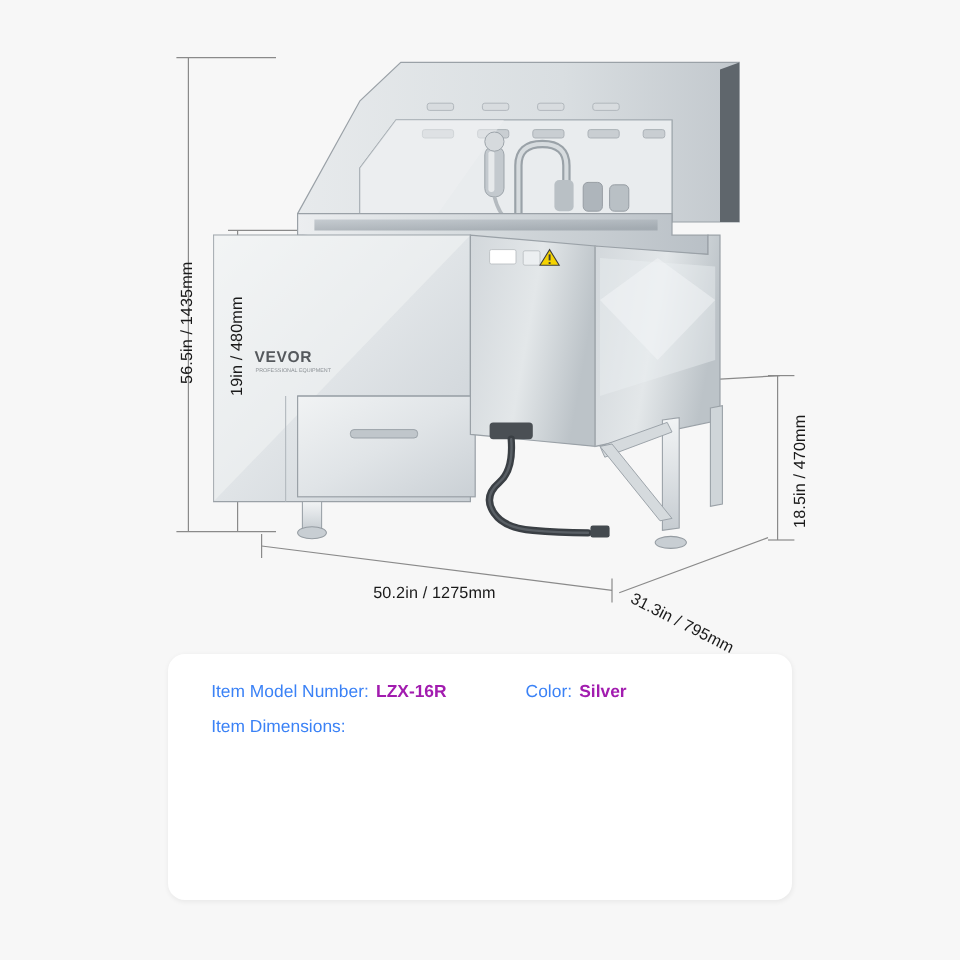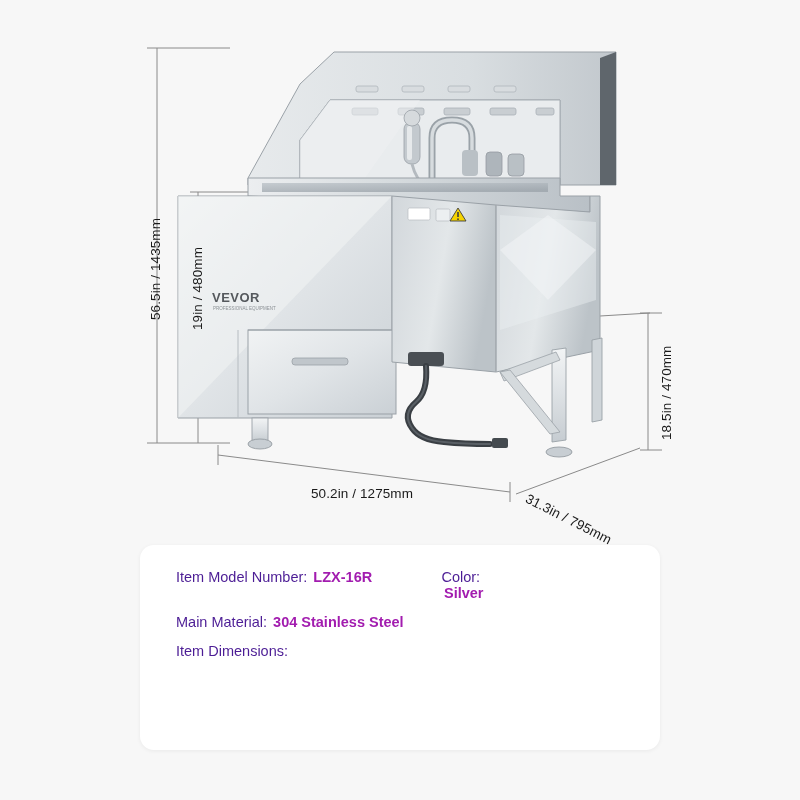--- a/index.html
+++ b/index.html
@@ -68,42 +68,41 @@
     top: 24px;
     right: 20px;
   }
   .spec-row {
     display: flex;
     align-items: baseline;
     margin-bottom: 13px;
     font-size: 14.5px;
   }
   .spec-label {
-    color: #4c1d95;
+    color: #3b82f6;
   }
   .spec-value {
     color: #a21caf;
     font-weight: bold;
     margin-left: 6px;
   }
   .spec-row-split {
     display: flex;
     align-items: baseline;
     margin-bottom: 13px;
     font-size: 14.5px;
   }
   .split-left {
     display: flex;
     align-items: baseline;
     width: 262px;
   }
   .split-right {
     display: flex;
-    align-items: center;
-    flex-direction: column;
+    align-items: flex-end;
   }
 </style>
 </head>
 <body>
 
 <div class="page">
 
   <div class="diagram">
 
     <svg class="product-svg" width="800" height="545" viewBox="0 0 800 545">
@@ -278,24 +277,20 @@
         <div class="split-left">
           <span class="spec-label">Item Model Number:</span>
           <span class="spec-value">LZX-16R</span>
         </div>
         <div class="split-right">
           <span class="spec-label">Color:</span>
           <span class="spec-value">Silver</span>
         </div>
       </div>
 
-      <div class="spec-row">
-        <span class="spec-label">Main Material:</span>
-        <span class="spec-value">304 Stainless Steel</span>
-      </div>
 
 
 
       <div class="spec-row">
         <span class="spec-label">Item Dimensions:</span>
       </div>
 
     </div>
   </div>
 

